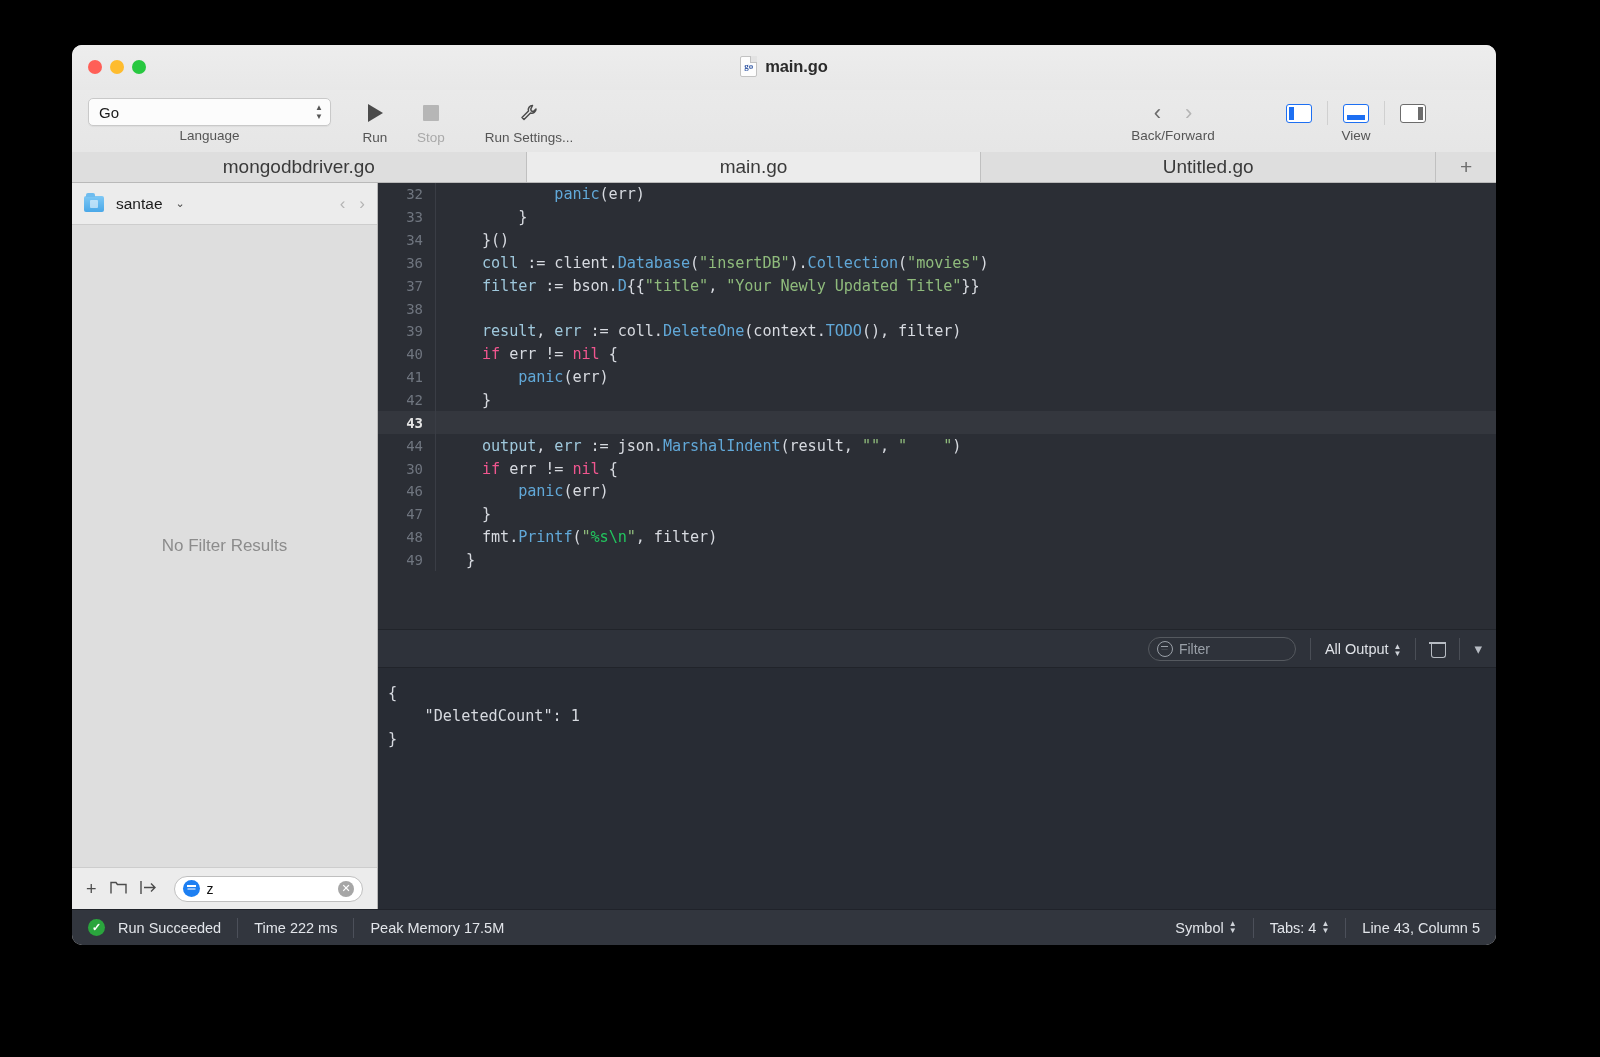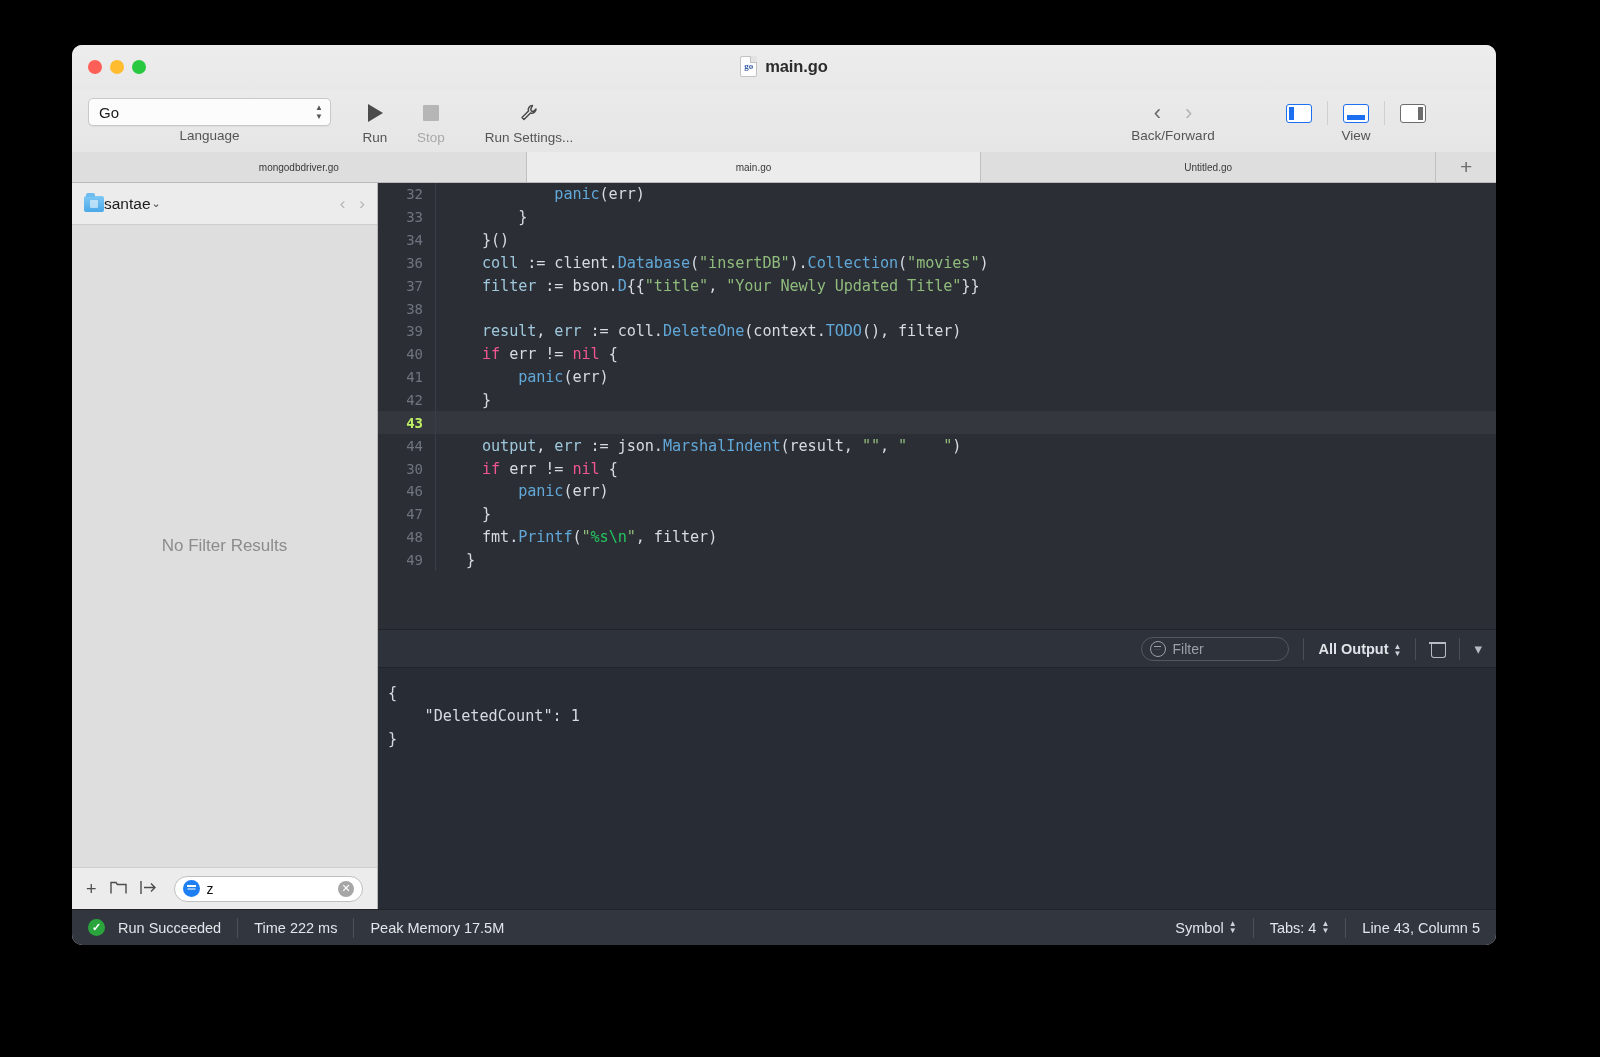--- a/index.html
+++ b/index.html
@@ -116,21 +116,21 @@
   
   .tabbar {
     height: 31px; flex: 0 0 31px;
     background: #dedede;
     display: flex; align-items: stretch;
     border-bottom: 1px solid #b9b9b9;
   }
   .tab {
     flex: 1 1 0;
     display: flex; align-items: center; justify-content: center;
-    font-size: 10px; color: #3a3a3a;
+    font-size: 19px; color: #3a3a3a;
     border-right: 1px solid #c0c0c0;
     background: #dedede;
   }
   .tab.active { background: #ececec; }
   .tab-add {
     width: 60px; display: flex; align-items: center; justify-content: center;
     font-size: 21px; color: #6e6e6e; background: #dedede; font-weight: 300;
   }
 
   
@@ -140,21 +140,21 @@
   .sidebar {
     width: 306px; flex: 0 0 306px;
     background: #dedede;
     display: flex; flex-direction: column;
     border-right: 1px solid #b7b7b7;
   }
   .sb-header {
     height: 42px; flex: 0 0 42px;
     background: #ececec;
     display: flex; align-items: center;
-    padding: 0 12px; gap: 0;
+    padding: 0 12px; gap: 12px;
     border-bottom: 1px solid #cdcdcd;
   }
   .folder-ico {
     width: 20px; height: 16px; border-radius: 2px;
     background: linear-gradient(#7ec8f5, #4aa8e8);
     position: relative;
   }
   .folder-ico::before {
     content:""; position:absolute; left:2px; top:-3px;
     width: 9px; height: 4px; border-radius: 2px 2px 0 0;
@@ -218,21 +218,21 @@
   .code-row { display: flex; height: 22.85px; align-items: center; }
   .code-row.active { background: #34373e; }
   .gutter {
     width: 58px; flex: 0 0 58px;
     text-align: right; padding-right: 12px;
     font-size: 14px; color: #6f757f;
     border-right: 1px solid #3a3d45;
     height: 100%;
     display: flex; align-items: center; justify-content: flex-end;
   }
-  .code-row.active .gutter { color: #bef264; font-weight: bold; }
+  .code-row.active .gutter { color: #e5e5e5; font-weight: bold; }
   .code-txt {
     padding-left: 46px;
     font-size: 15.2px;
     color: #d7dae0;
     white-space: pre;
     letter-spacing: -0.1px;
   }
   .kw   { color: #f0568f; }
   .fn   { color: #61a8d8; }
   .str  { color: #8fbb7c; }
@@ -258,21 +258,21 @@
   .funnel-grey {
     width: 16px; height: 16px; border-radius: 50%;
     border: 1.4px solid #9aa0a8; position: relative; flex: 0 0 16px;
   }
   .funnel-grey::before {
     content:""; position:absolute; left:3px; top:4px; width:7px; height:1.4px;
     background:#9aa0a8; box-shadow: 0 2.6px 0 -0.4px #9aa0a8, 0 4.8px 0 -1.6px #9aa0a8;
   }
   .cfilter-ph { font-size: 14px; color: #9aa0a8; }
   .cbar-sep { width: 1px; height: 22px; background: #4a4e56; margin: 0 14px; }
-  .cbar-txt { font-size: 14.5px; color: #dfe2e7; display: flex; align-items: flex-end; gap: 5px; font-weight: bold; }
+  .cbar-txt { font-size: 14.5px; color: #dfe2e7; display: flex; align-items: flex-end; gap: 5px; }
   .mini-stepper { display: flex; flex-direction: column; gap: 1px; font-size: 8px; line-height: 6px; color: #cfd3d9; }
   .trash {
     width: 15px; height: 17px; position: relative;
   }
   .trash::before {
     content:""; position:absolute; left:1px; top:3px; width:13px; height:14px;
     border: 1.4px solid #b7bcc3; border-top: none; border-radius: 0 0 3px 3px;
   }
   .trash::after {
     content:""; position:absolute; left:-1px; top:2px; width:17px; height:1.5px;

